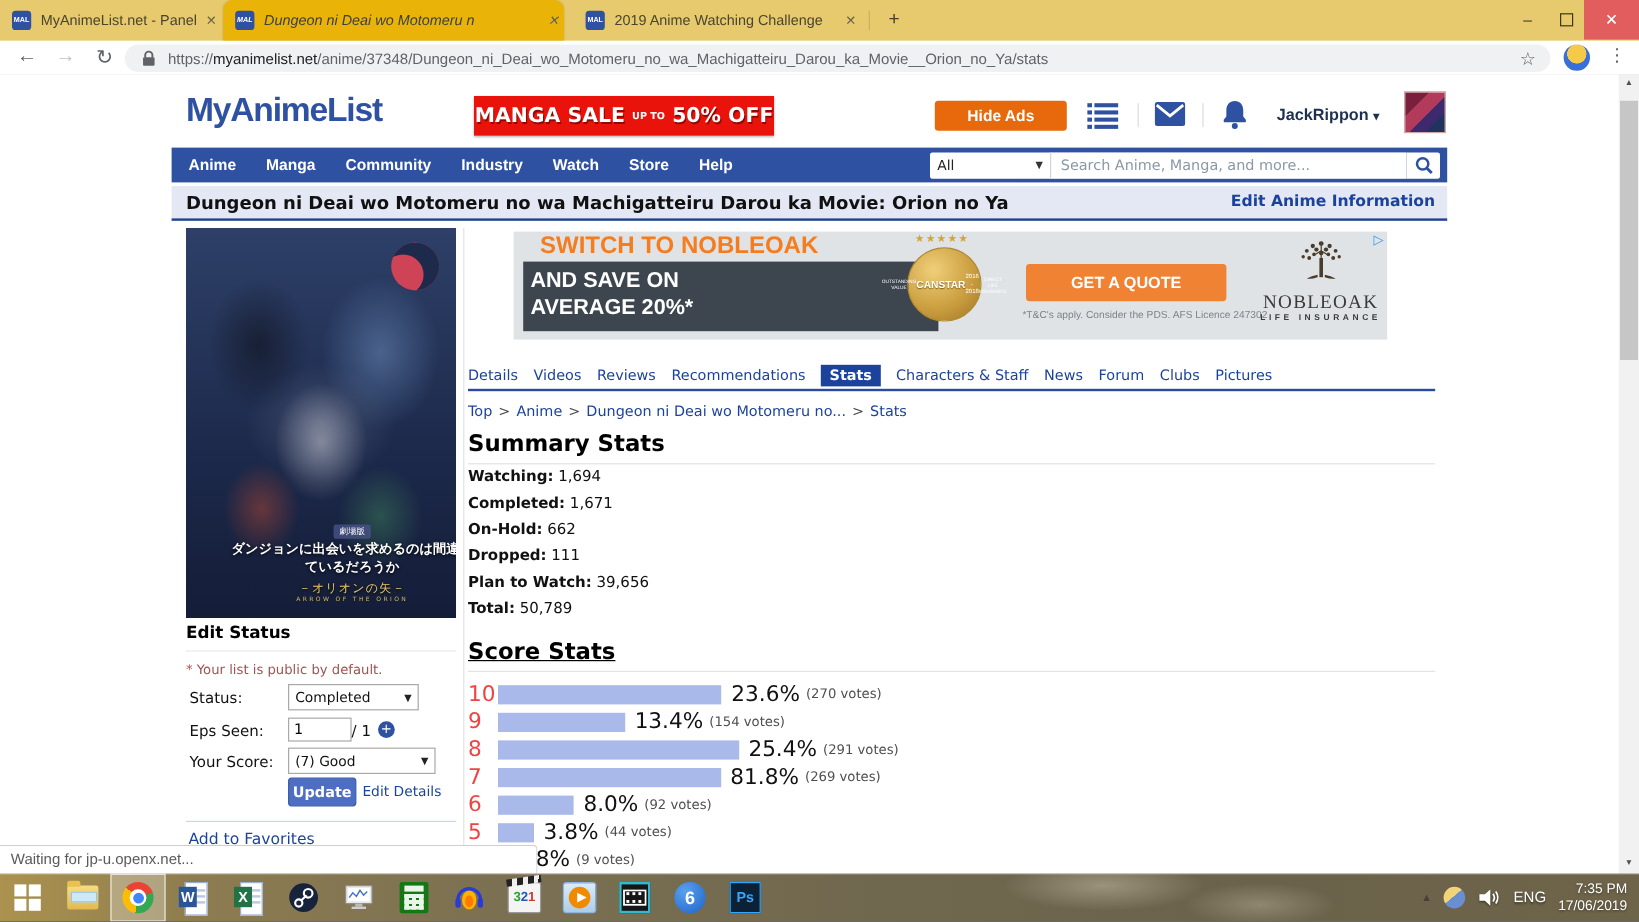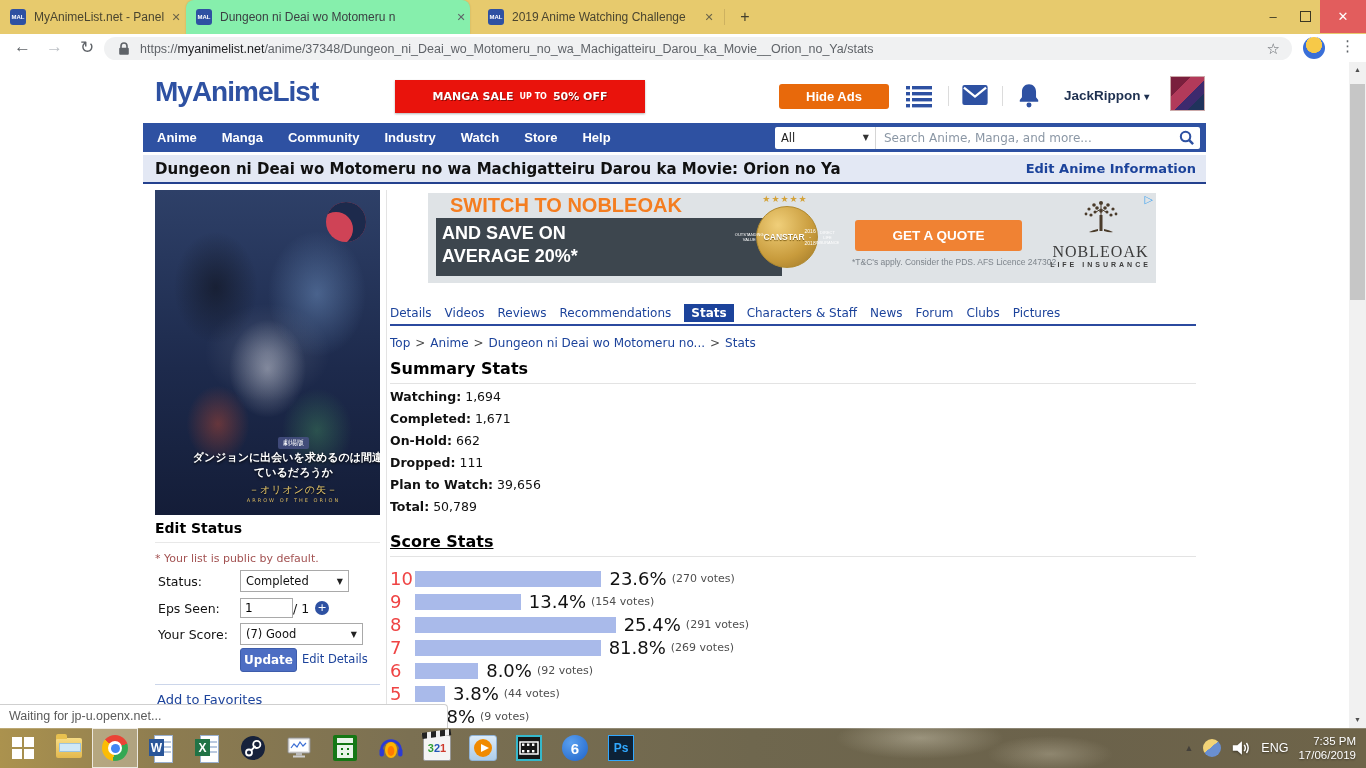--- a/index.html
+++ b/index.html
@@ -1,42 +1,42 @@
 <!DOCTYPE html>
 <html><head>
 <meta charset="utf-8">
 <style>
   html,body{margin:0;padding:0;background:#000;}
   .screen{position:relative;width:1366px;height:768px;overflow:hidden;background:#fff;font-family:"Liberation Sans",sans-serif;}
   .abs{position:absolute;}
   
   .tabstrip{position:absolute;left:0;top:0;width:1366px;height:34px;background:#e7ca6d;}
   .tab{position:absolute;top:0;height:34px;display:flex;align-items:center;font-size:12px;color:#4a452f;overflow:hidden;}
-  .tab.active{background:#86efac;border-radius:8px 8px 0 0;color:#3c4043;box-shadow:0 0 2px rgba(0,0,0,.15);}
+  .tab.active{background:#eab308;border-radius:8px 8px 0 0;color:#3c4043;box-shadow:0 0 2px rgba(0,0,0,.15);font-style:italic;}
   .favicon{width:16px;height:16px;border-radius:3px;background:#2e51a2;color:#fff;font-size:6px;font-weight:bold;display:flex;align-items:center;justify-content:center;margin:0 8px 0 10px;flex:0 0 16px;}
   .tab-title{white-space:nowrap;overflow:hidden;flex:1;}
   .tab-x{flex:0 0 18px;text-align:center;font-size:11px;color:#6a6449;cursor:pointer;}
   .tab.active .tab-x{color:#5f6368;}
   .tabsep{position:absolute;top:9px;width:1px;height:16px;background:#cdb160;}
   .newtab{position:absolute;left:735px;top:7px;width:20px;height:20px;font-size:16px;color:#45402e;text-align:center;line-height:20px;}
   .winbtn{position:absolute;top:0;height:33px;display:flex;align-items:center;justify-content:center;color:#3b3723;font-size:13px;}
   .win-close{background:#e25d5d;color:#fff;}
   .restore-glyph{width:9px;height:9px;border:1.5px solid #3b3723;display:inline-block;}
   .toolbar{position:absolute;left:0;top:34px;width:1366px;height:28px;background:#fff;border-bottom:1px solid #dadce0;}
   .navglyph{position:absolute;top:3px;font-size:17px;color:#5f6368;}
   .urlbar{position:absolute;left:104px;top:3px;width:1188px;height:23px;border-radius:12px;background:#f0f1f2;display:flex;align-items:center;}
   .urltext{font-size:12.5px;white-space:nowrap;overflow:hidden;}
   .url-scheme,.url-path{color:#5f6368;}
   .url-host{color:#202124;font-weight:500;}
   .avatar-mini{position:absolute;left:1303px;top:3px;width:22px;height:22px;border-radius:50%;background:radial-gradient(circle at 50% 36%,#f7c948 0 44%,#3a6fd8 46%);}
   
   .site{position:absolute;left:0;top:62px;width:1349px;height:666px;background:#fff;overflow:hidden;font-family:"DejaVu Sans",sans-serif;}
   .mal-logo{position:absolute;left:155px;top:14px;font-size:28px;font-weight:bold;color:#2e51a2;letter-spacing:-1px;font-family:"Liberation Sans",sans-serif;}
   .promo{position:absolute;left:395px;top:18px;width:250px;height:33px;background:#e9130c;color:#fff;display:flex;align-items:center;justify-content:center;gap:6px;font-weight:bold;box-shadow:0 1px 2px rgba(0,0,0,.3);}
-  .promo .big{font-size:11px;text-shadow:1px 1px 0 #8c0b06;}
+  .promo .big{font-size:17px;text-shadow:1px 1px 0 #8c0b06;}
   .promo .small{font-size:8px;}
   .hideads{position:absolute;left:779px;top:22px;width:110px;height:25px;background:#e8690b;border-radius:3px;color:#fff;font-weight:bold;font-size:13px;display:flex;align-items:center;justify-content:center;cursor:pointer;font-family:"Liberation Sans",sans-serif;}
   .hdr-sep{position:absolute;top:24px;width:1px;height:20px;background:#dcdcdc;}
   .username{position:absolute;left:1064px;top:26px;font-size:13.5px;font-weight:bold;color:#1e3050;font-family:"Liberation Sans",sans-serif;white-space:nowrap;}
   .uavatar{position:absolute;left:1170px;top:14px;width:33px;height:33px;background:linear-gradient(135deg,#7a1f3d 0 30%,#b23a5a 0 55%,#3d2a6e 0 75%,#20335c 0);border:1px solid #caa;}
   .mal-nav{position:absolute;left:143px;top:61px;width:1063px;height:29px;background:#2e51a2;display:flex;align-items:center;}
   .mal-nav .item{color:#fff;font-weight:bold;font-size:13px;margin-left:25px;cursor:pointer;font-family:"Liberation Sans",sans-serif;}
   .mal-nav .item:first-child{margin-left:14px;}
   .searchwrap{position:absolute;right:6px;top:3.5px;display:flex;height:22px;}
   .selbox{background:#fff;border-radius:2px 0 0 2px;font-size:11.5px;color:#222;display:flex;align-items:center;padding:0 6px;position:relative;}
@@ -88,21 +88,21 @@
   .brandname{font-family:"Liberation Serif",serif;font-size:16px;letter-spacing:1px;margin-top:2px;}
   .brandsub{font-size:7px;letter-spacing:3px;font-weight:bold;}
   .adchoices{position:absolute;right:3px;top:0;color:#3aa0f0;font-size:11px;}
   
   .pagetabs{position:absolute;left:390px;top:242px;display:flex;gap:13px;font-size:12px;align-items:center;}
   .pagetab{color:#1c439b;cursor:pointer;white-space:nowrap;}
   .pagetab.active{background:#1c439b;color:#fff;padding:2px 7px;font-weight:bold;}
   .tabs-underline{position:absolute;left:390px;top:262px;width:806px;height:2px;background:#2b4a9f;}
   .breadcrumb{position:absolute;left:390px;top:274px;font-size:12px;color:#444;text-align:center;}
   .breadcrumb .sep{margin:0 5px;color:#4a4a4a;}
-  .secheading{position:absolute;left:390px;width:806px;font-size:16px;font-weight:bold;color:#000;border-bottom:1px solid #e3e3e3;padding-bottom:5px;}
+  .secheading{position:absolute;left:390px;width:806px;font-size:19px;font-weight:bold;color:#000;border-bottom:1px solid #e3e3e3;padding-bottom:5px;}
   .statrow{position:absolute;left:390px;font-size:12.5px;color:#111;}
   .statrow b{font-weight:bold;}
   .scorerow{position:absolute;left:390px;height:23px;display:flex;align-items:center;}
   .scorenum{width:18px;font-size:18px;color:#ef4444;}
   .scorebar{height:16px;margin-left:7px;background:#a9baea;}
   .scorepct{font-size:18px;color:#111;margin-left:8px;}
   .scorevotes{font-size:11px;color:#4f4f4f;margin-left:5px;}
   
   .scrollbar{position:absolute;left:1349px;top:62px;width:17px;height:666px;background:#f1f1f1;}
   .sb-arrow{position:absolute;left:0;width:17px;height:16px;color:#505050;font-size:7px;text-align:center;line-height:16px;}

